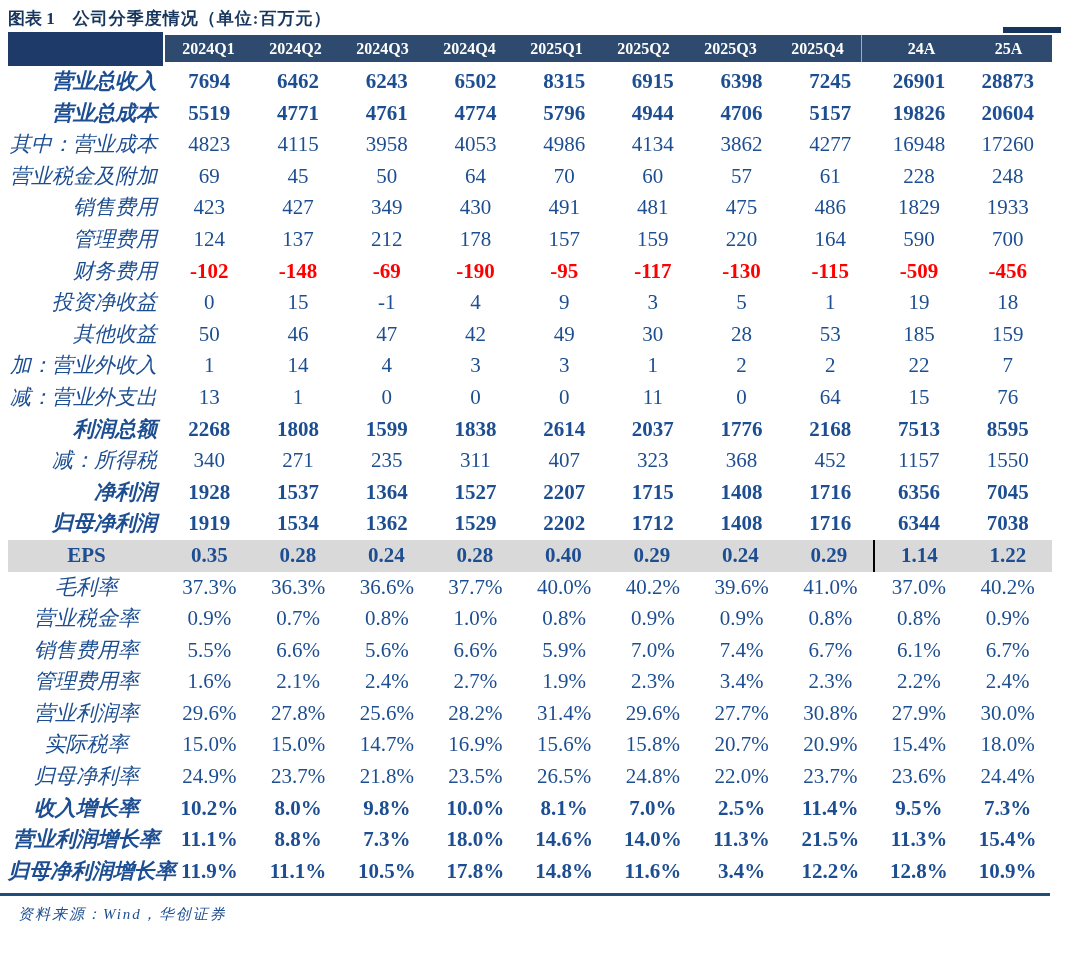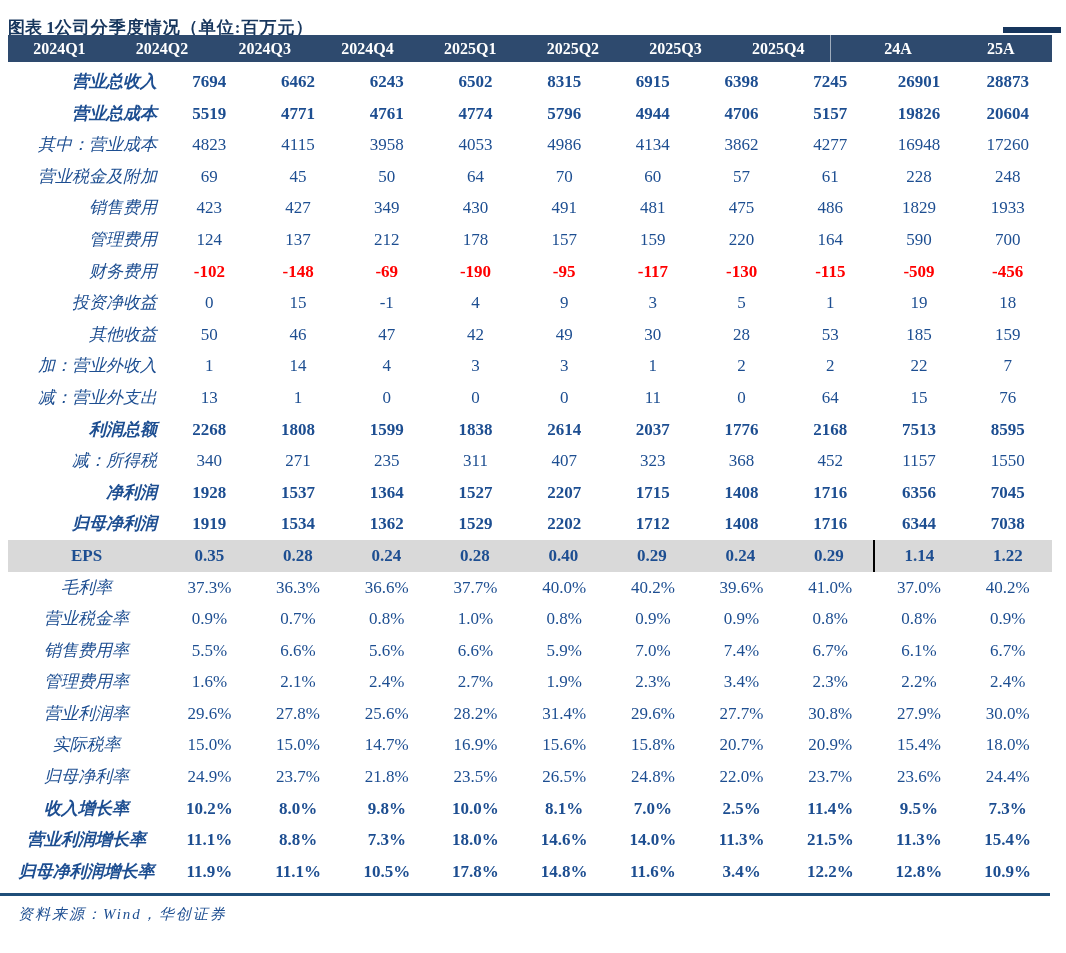--- a/index.html
+++ b/index.html
@@ -2,39 +2,39 @@
 <html style="--title: #17365D; --header-band-bg: #2E4A6E; --corner-bg: #1E3A68; --body-text: #1D4E91; --negative: #FF0000; --eps-row-bg: #D9D9D9; --rule: #1F4E79;"><head>
 <meta charset="utf-8">
 <style>
   * { box-sizing: border-box; }
   html,body { margin:0; padding:0; }
   body {
     width:1066px; height:953px; overflow:hidden;
     background:#ffffff;
     font-family:"Liberation Serif", serif;
   }
-  .title-row { display:flex; gap:0; padding:16px 0 0 8px; height:27px;
+  .title-row { display:flex; gap:18px; padding:7px 0 0 8px; height:27px;
     font-size:17px; font-weight:bold; color:var(--title,#17365D); }
   .figure-title { letter-spacing:1px; }
 
   .fin-table { position:relative; margin:5px 0 0 8px; width:1044px; }
 
   
-  .thead { position:relative; display:flex; height:34px;flex-direction:column; }
+  .thead { position:relative; display:flex; height:34px; }
   .corner { width:157px; height:34px; background:var(--corner-bg,#1E3A68);
     border-right:2px solid #ffffff; }
   .hcols { flex:1; display:flex; margin:3px 0 4px 0; background:var(--header-band-bg,#2E4A6E); }
   .hcell { flex:1; color:#ffffff; font-weight:bold; font-size:16px;
     text-align:center; line-height:27px; }
   .hcell.sect { border-left:1px solid rgba(255,255,255,.55);padding-left:16px; }
   .top-cap { position:absolute; top:-5px; right:-9px; width:58px; height:6px;
     background:var(--title,#17365D); }
 
   
-  .trow { display:flex; height:31.6px; font-size:17px; color:var(--body-text,#1D4E91); }
+  .trow { display:flex; height:31.6px; font-size:21px; color:var(--body-text,#1D4E91); }
   .label { width:157px; font-style:italic; line-height:31.6px; white-space:nowrap; }
   .sec-financial .label { text-align:right; padding-right:8px; }
   .sec-eps .label, .sec-ratio .label { text-align:center; }
   .sec-eps .label { font-style:normal; }
   .cell { flex:1; text-align:center; line-height:31.6px; height:100%; }
   .bold { font-weight:bold; }
   .neg { color:var(--negative,#FF0000); font-weight:bold;font-family:Liberation Serif, serif; }
   .sec-eps { background:var(--eps-row-bg,#D9D9D9);justify-content:space-between; }
   .cell.sep { border-left:2px solid #000000; }
 

